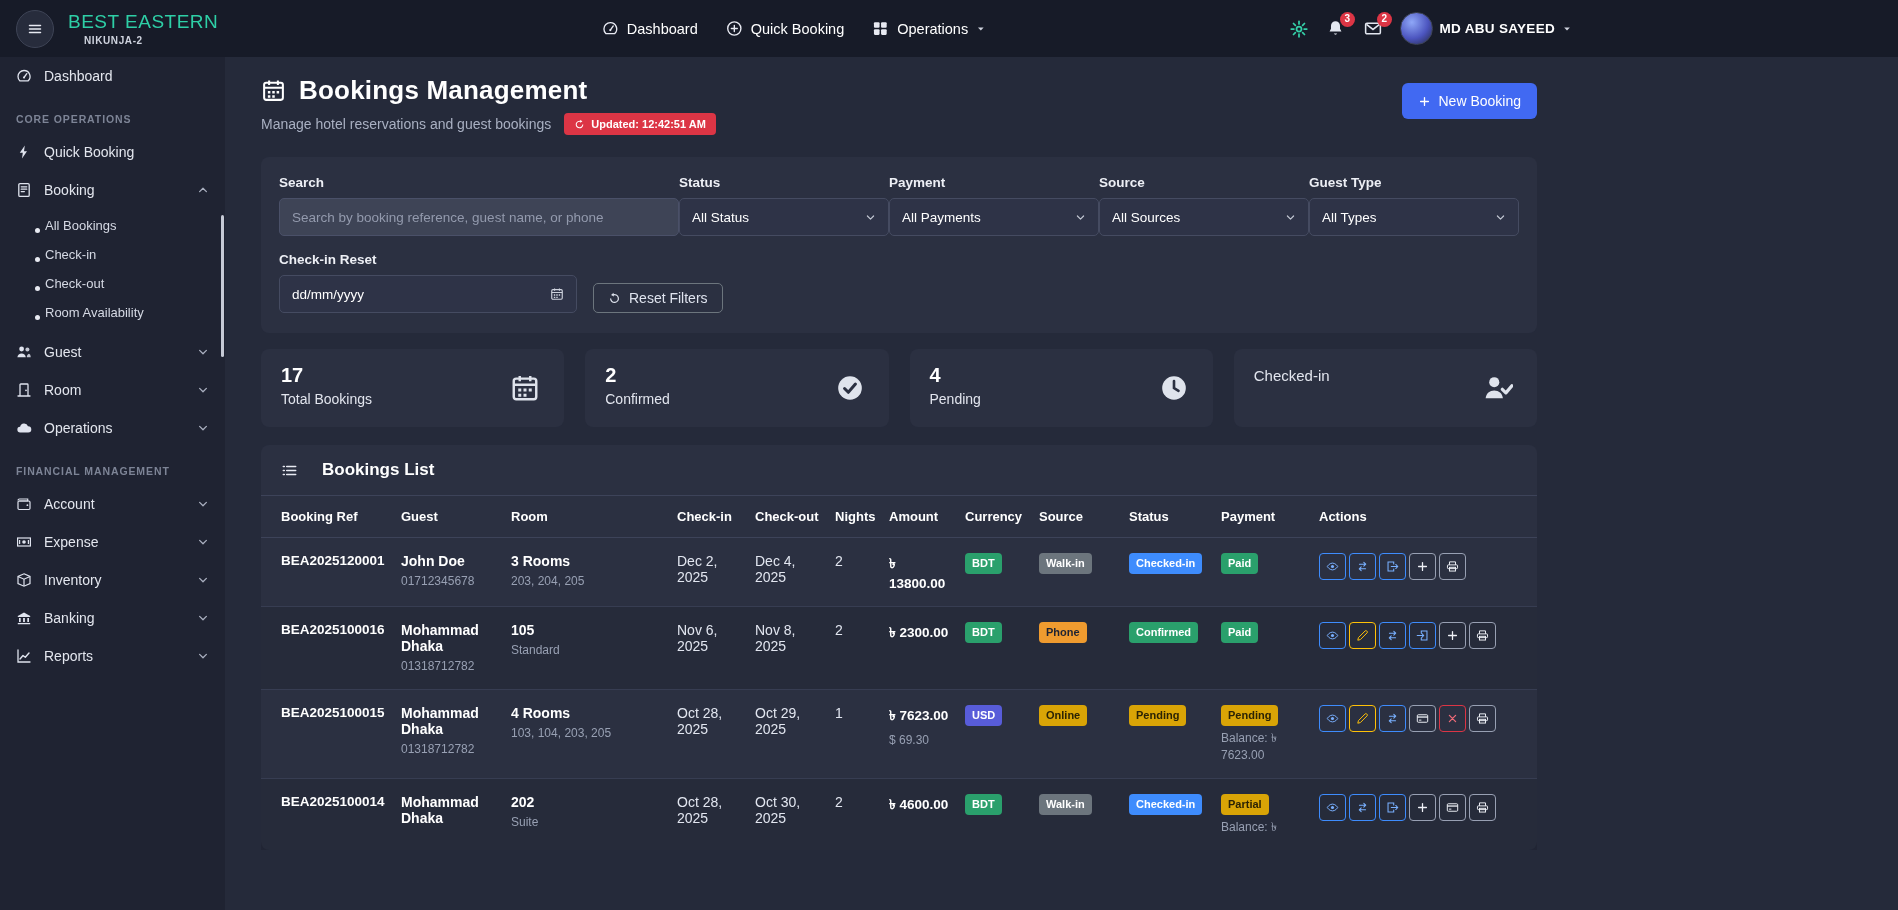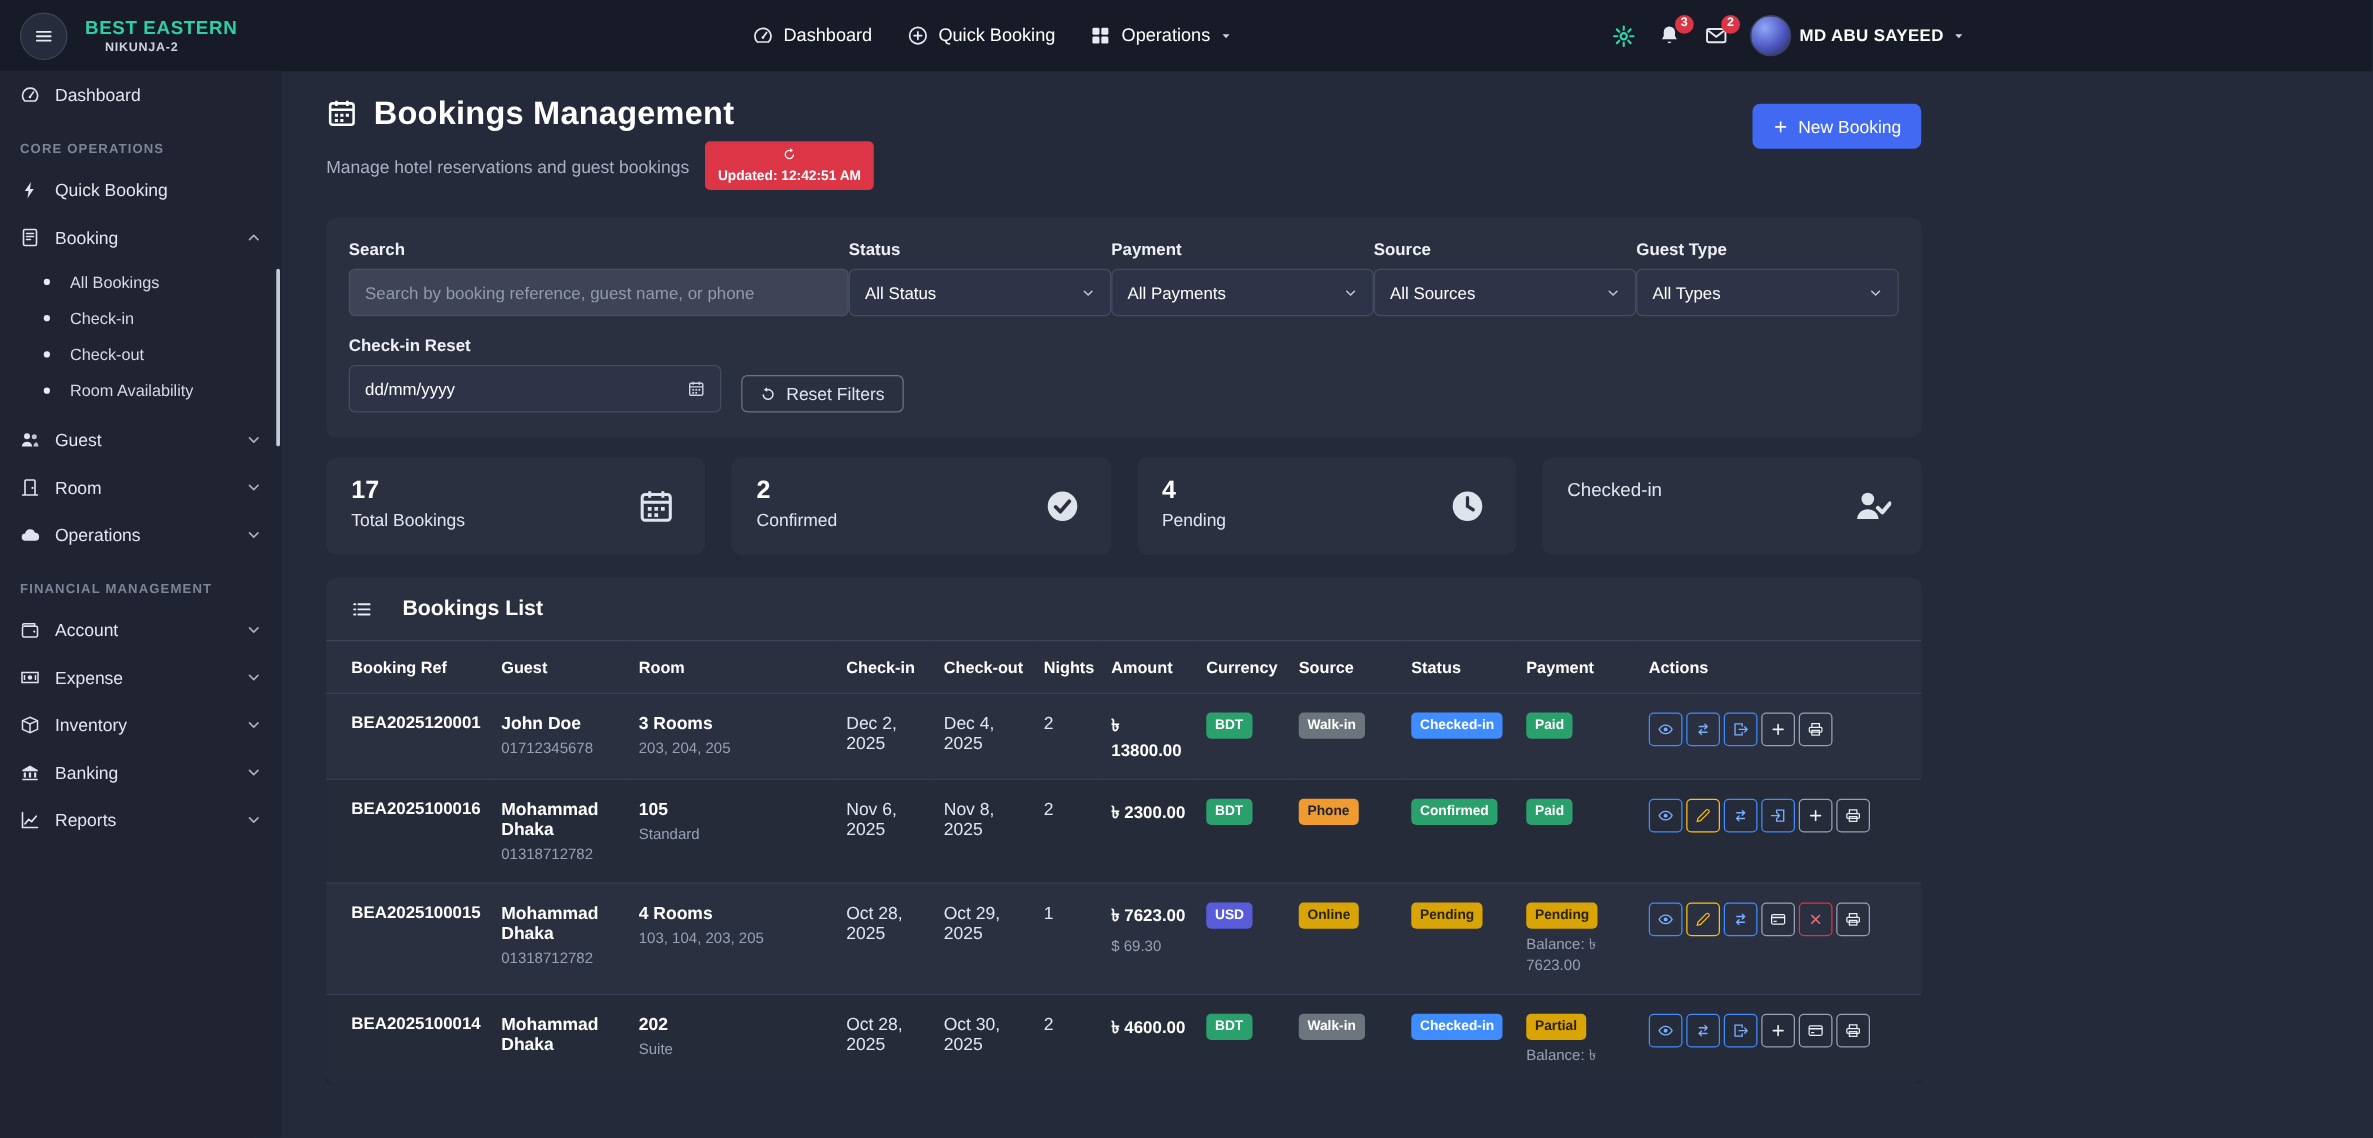--- a/index.html
+++ b/index.html
@@ -9,21 +9,21 @@
     background:#252a3a; color:#e8eaf2;
     font-family:"Liberation Sans","DejaVu Sans",sans-serif;
   }
   .ic { display:block; width:100%; height:100%; }
 
   
   .topnav { height:57px; background:#171b28; display:flex; align-items:center; padding:0 16px; position:relative; }
   .topnav-inner { width:1556px; height:100%; display:flex; align-items:center; position:relative; }
   .hamburger { width:38px; height:38px; border-radius:50%; background:#272c3c; border:1px solid #3e4456; color:#e8eaf2; display:flex; align-items:center; justify-content:center; cursor:pointer; padding:8px; }
   .brand { margin-left:14px; cursor:pointer; }
-  .brand-name { color:#2ecfa6; font-weight:700; font-size:15px; letter-spacing:.5px; }
+  .brand-name { color:#2ecfa6; font-weight:400; font-size:19px; letter-spacing:.5px; }
   .brand-sub { color:#cfd3de; font-size:10px; letter-spacing:.6px; margin-top:2px; font-weight:700;margin-left:16px; }
   .nav-center { position:absolute; left:50%; transform:translateX(-50%); display:flex; gap:28px; align-items:center; }
   .nav-link { display:flex; gap:8px; align-items:center; color:#fff; font-size:14.5px; cursor:pointer; white-space:nowrap; }
   .nav-ic { width:17px; height:17px; display:inline-block; color:#e8eaf2; }
   .nav-caret { width:10px; height:10px; display:inline-block; color:#cfd3de; }
   .nav-right { margin-left:auto; display:flex; align-items:center; gap:17px; }
   .icon-btn { position:relative; background:none; border:none; cursor:pointer; padding:0; color:#e3e7f0; width:20px; height:20px; }
   .icon-btn.teal { color:#35d0a8; }
   .badge-dot { position:absolute; top:-7px; right:-9px; background:#dc3545; color:#fff; font-size:10px; font-weight:700; border-radius:9px; padding:1.5px 4.5px; line-height:1.2; }
   .avatar { width:33px; height:33px; border-radius:50%; border:1px solid #3e4456; background:radial-gradient(circle at 35% 30%, #8fa7f7, #4c55bf 55%, #22263f); cursor:pointer; }
@@ -33,35 +33,35 @@
 
   
   .layout { display:flex; height:853px; }
   .sidebar { width:225px; background:#1f2332; flex-shrink:0; position:relative; }
   .side-item { display:flex; align-items:center; gap:12px; padding:11px 16px; color:#e3e6ee; font-size:14px; cursor:pointer; }
   .s-ic { width:16px; height:16px; color:#dfe3ee; flex-shrink:0; }
   .s-label { flex:1; }
   .chev { width:12px; height:12px; color:#aab0c0; }
   .side-heading { font-size:10.5px; font-weight:700; color:#7d8496; letter-spacing:.9px; padding:18px 16px 8px; }
   .side-sub { padding:2px 0 6px; }
-  .side-sub-item { display:flex; align-items:center; gap:16px; padding:7px 16px 7px 35px; font-size:13px; color:#d5d9e4; cursor:pointer; }
+  .side-sub-item { display:flex; align-items:flex-end; gap:5px; padding:7px 16px 7px 35px; font-size:13px; color:#d5d9e4; cursor:pointer; }
   .dot { width:5px; height:5px; border-radius:50%; background:#e8eaf2; flex-shrink:0; }
   .sb-scroll { position:absolute; right:1px; top:158px; width:3px; height:142px; background:#c6cad6; border-radius:2px; }
 
   .main { flex:1; overflow:hidden; }
   .main-inner { width:1276px; margin-left:36px; padding-top:18px; }
 
   
   .page-head { display:flex; align-items:flex-start; justify-content:space-between; margin-bottom:22px; }
   .title-row { display:flex; align-items:center; gap:13px; }
   .title-ic { width:25px; height:25px; color:#fff; }
   h1 { font-size:26px; margin:0; font-weight:700; color:#fff; letter-spacing:.2px; }
   .subtitle-row { display:flex; align-items:center; gap:13px; margin-top:7px; }
   .subtitle { color:#a9b0c2; font-size:14px; }
-  .updated-badge { background:#dc3545; color:#fff; font-size:11px; font-weight:700; padding:5px 10px; border-radius:4px; display:flex; gap:6px; align-items:center;flex-direction:column; }
+  .updated-badge { background:#dc3545; color:#fff; font-size:11px; font-weight:700; padding:5px 10px; border-radius:4px; display:flex; gap:6px; align-items:center; }
   .badge-ic { width:11px; height:11px; }
   .btn-primary { background:#4169f2; color:#fff; border:none; border-radius:6px; font-size:14px; padding:10px 16px; display:flex; align-items:center; gap:8px; cursor:pointer; margin-top:8px; }
   .btn-ic { width:13px; height:13px; }
 
   
   .card { background:#2b3041; border-radius:8px; }
 
   
   .filters-card { padding:18px 18px 20px; margin-bottom:16px; }
   .filters-grid { display:grid; grid-template-columns:400px 1fr 1fr 1fr 1fr; gap:0; }

